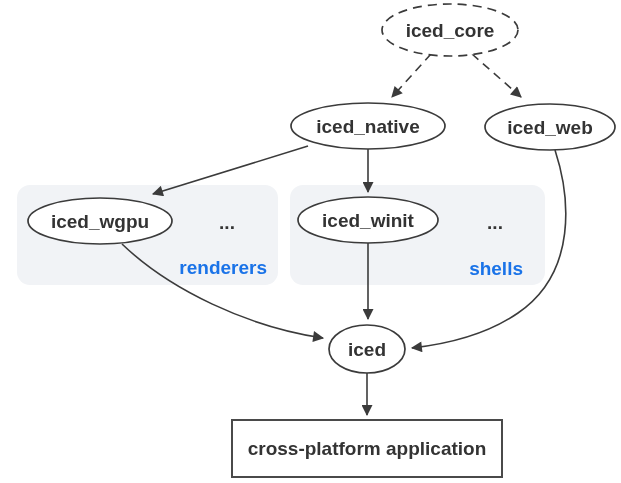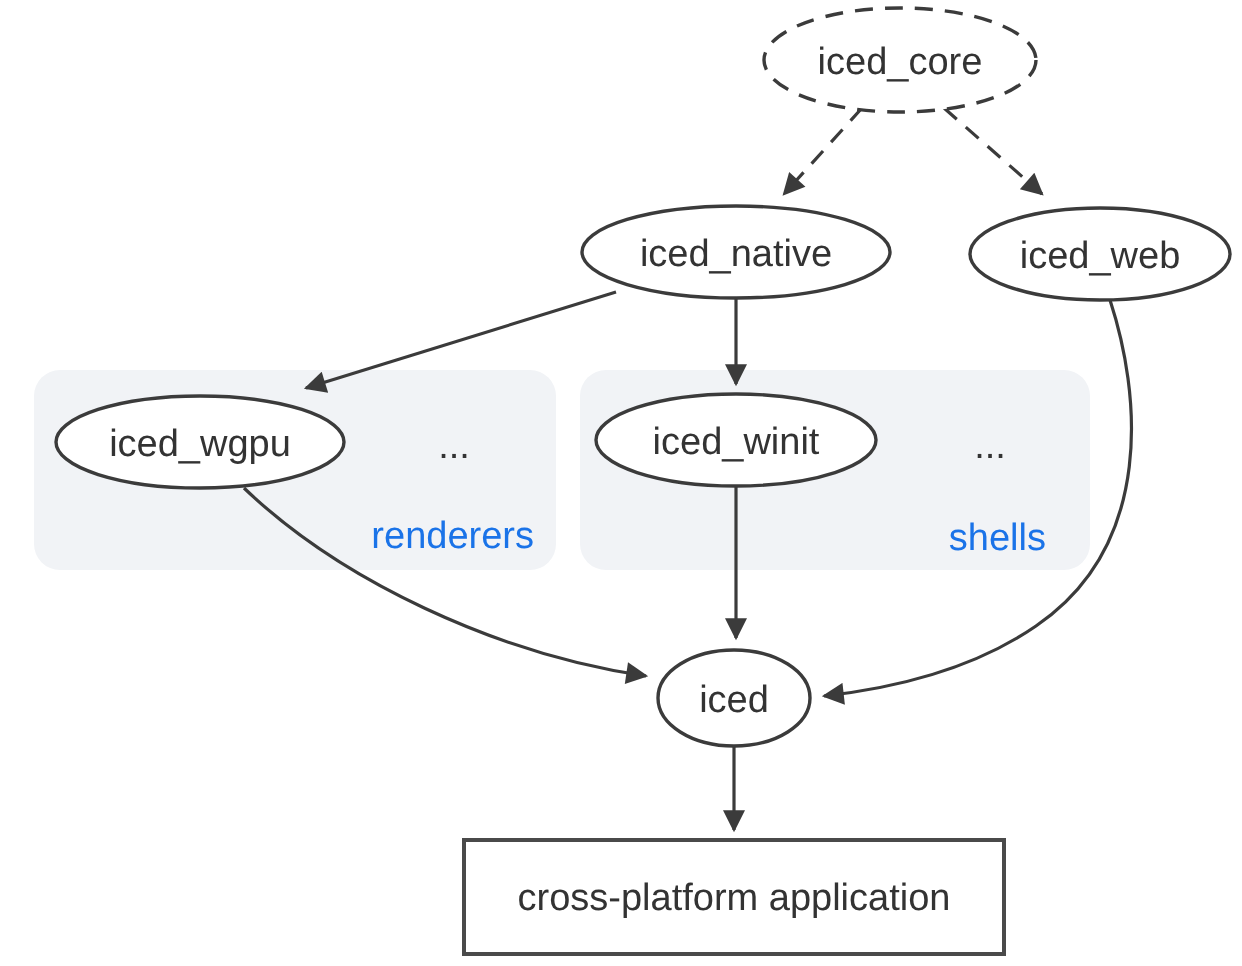--- a/index.html
+++ b/index.html
@@ -1,16 +1,16 @@
 <!DOCTYPE html>
 <html><head>
 <meta charset="utf-8">
 <style>
   html,body{margin:0;padding:0;background:#ffffff;}
-  .stage{position:relative;width:621px;height:483px;background:#ffffff;overflow:hidden;}
+  .stage{position:relative;width:621px;height:483px;background:#ffffff;overflow:hidden;font-weight:bold;}
   svg{display:block;}
   .cluster{fill:#f1f3f6;stroke:none;}
   .node{fill:#ffffff;stroke:#3b3b3b;stroke-width:1.7;}
   .node-dashed{stroke-dasharray:9 6;}
   .appbox{fill:#ffffff;stroke:#4a4a4a;stroke-width:2;}
   .edge{fill:none;stroke:#3b3b3b;stroke-width:1.6;}
   .edge-dashed{stroke-dasharray:8.5 6;}
   .lbl{font-family:"Liberation Sans",sans-serif;font-size:19px;fill:#333333;text-anchor:middle;}
   .lbl-end{text-anchor:end;}
   .lbl-blue{fill:#1a73e8;}

